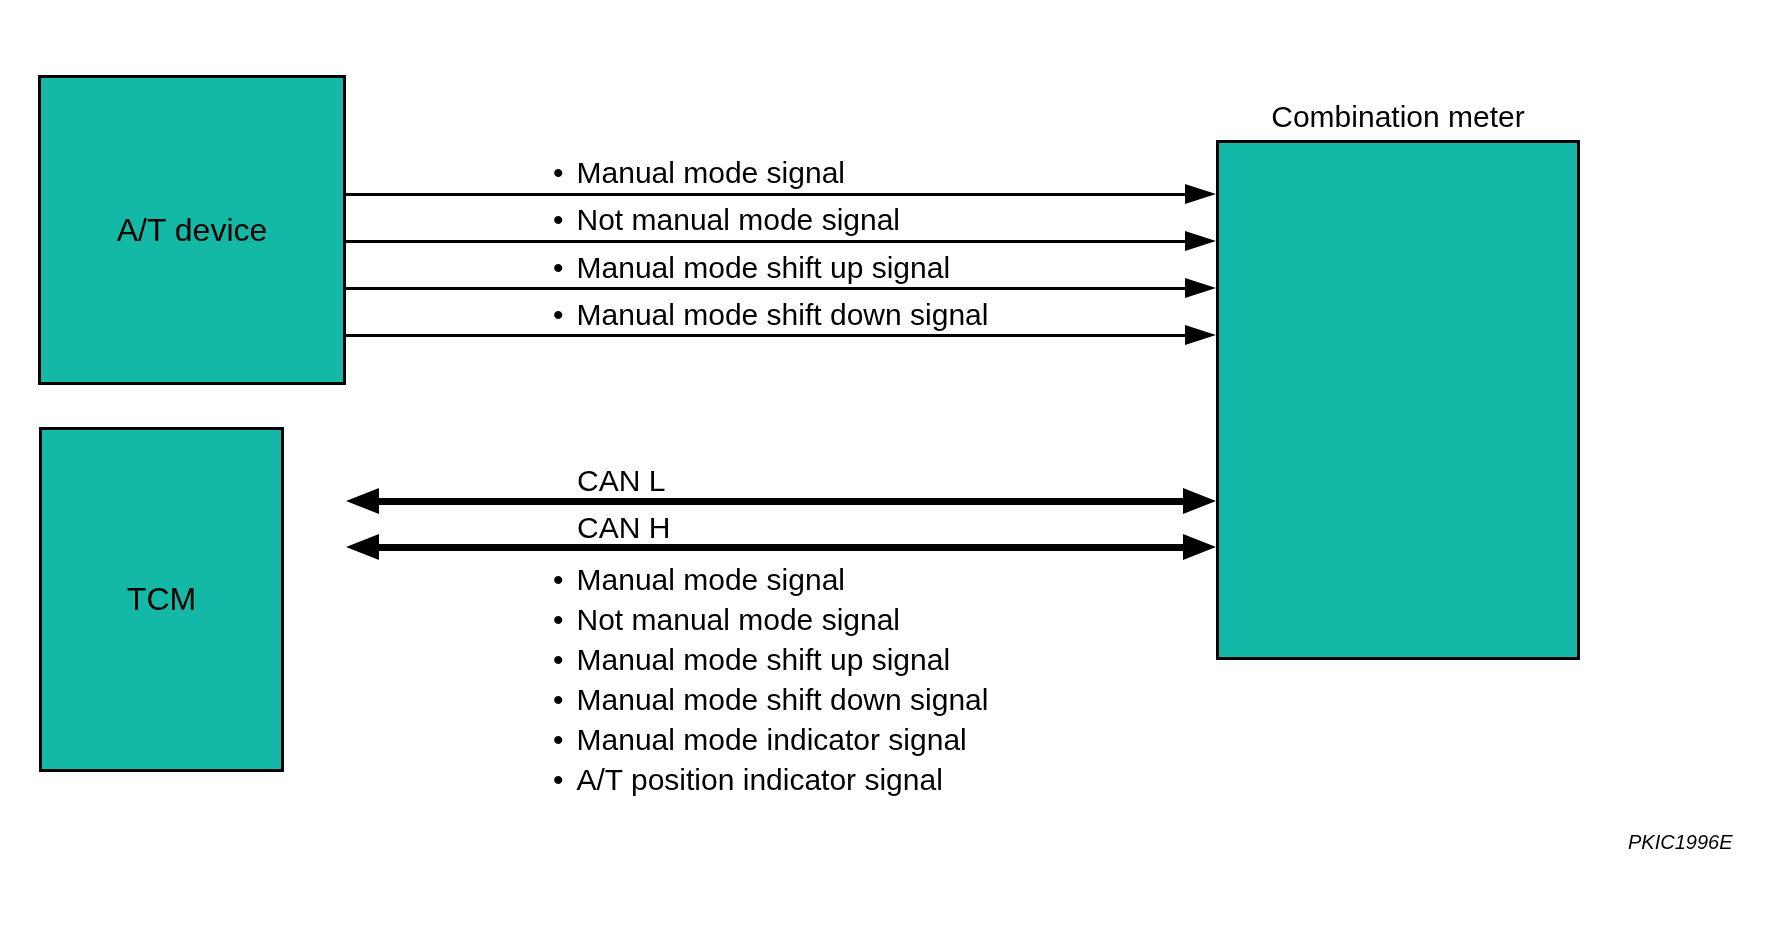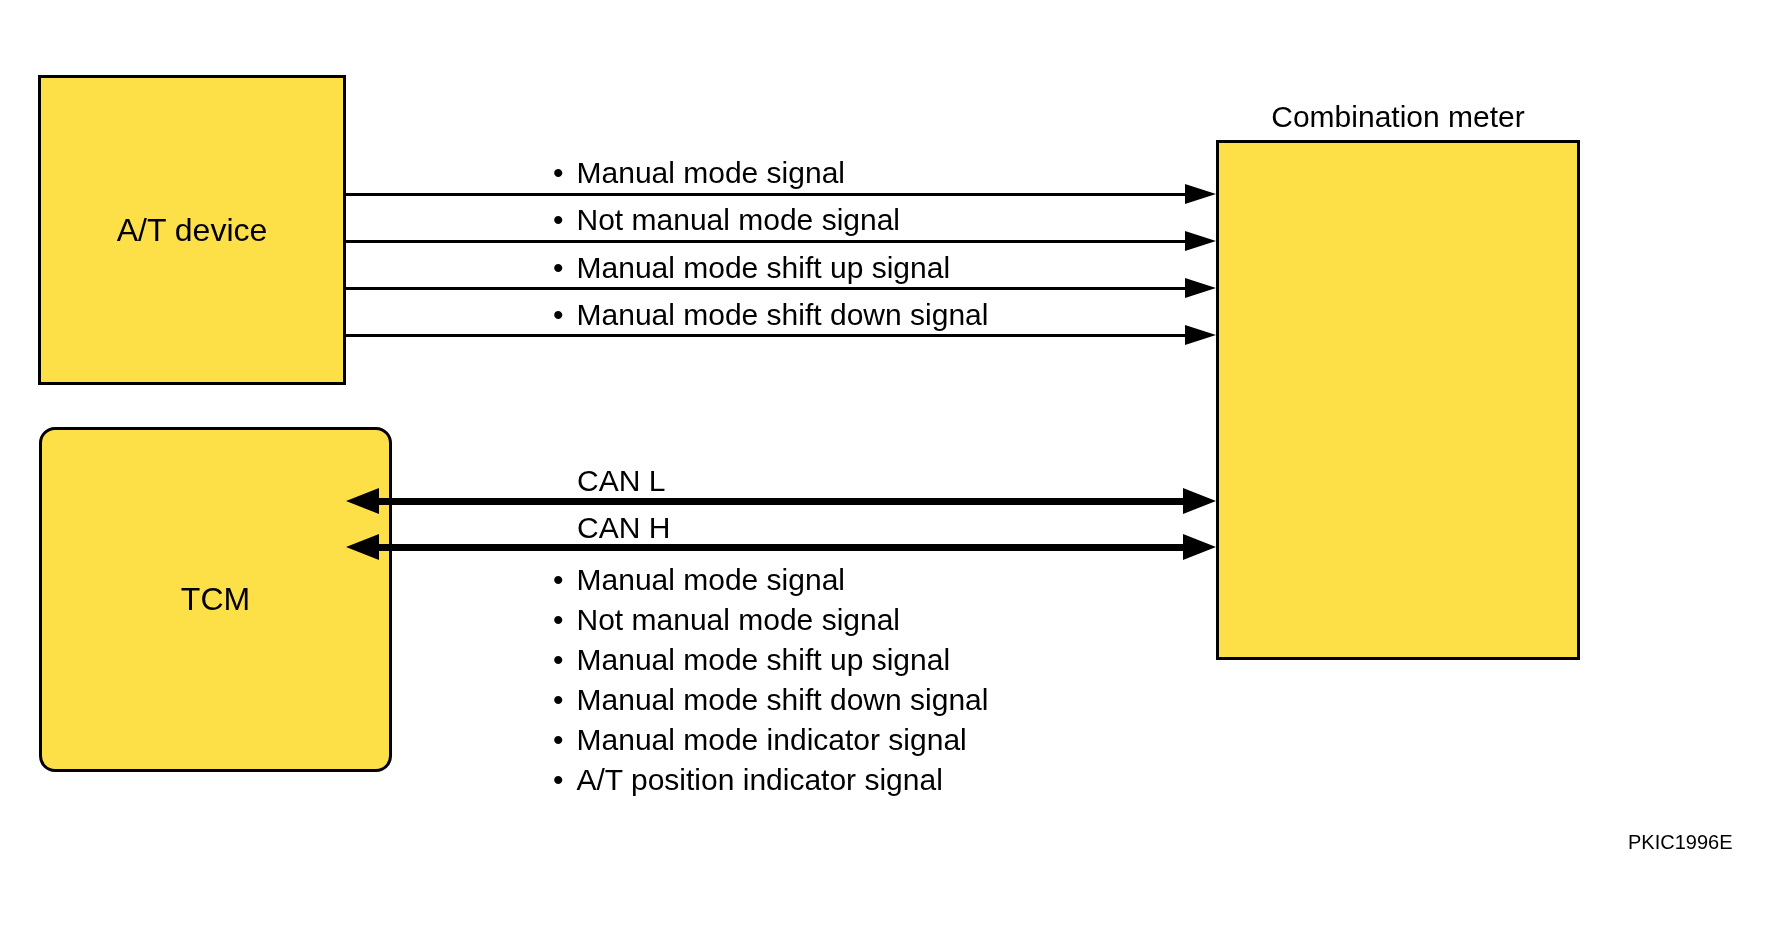--- a/index.html
+++ b/index.html
@@ -13,21 +13,21 @@
     height: 926px;
     background: #ffffff;
     color: #000000;
     font-family: "Liberation Sans", "DejaVu Sans", sans-serif;
     overflow: hidden;
   }
   .box {
     position: absolute;
     border: 3px solid #000000;
     box-sizing: border-box;
-    background: #fde047;
+    background: #14b8a6;
     display: flex;
     align-items: center;
     justify-content: center;
   }
   .box-label {
     font-size: 32px;
     white-space: nowrap;
   }
   .small-box-label {
     font-size: 30px;
@@ -99,32 +99,33 @@
     line-height: 40px;
     white-space: nowrap;
   }
   .figure-code {
     position: absolute;
     left: 1628px;
     top: 832px;
     font-size: 20px;
     line-height: 20px;
     white-space: nowrap;
+    font-style: italic;
   }
 </style>
 </head>
 <body>
 
 <div id="canvas">
 
   <div class="box" style="left:38px; top:75px; width:308px; height:310px;">
     <span class="box-label">A/T device</span>
   </div>
 
-  <div class="box" style="left:39px; top:427px; width:353px; height:345px;border-radius:16px;">
+  <div class="box" style="left:39px; top:427px; width:245px; height:345px;">
     <span class="box-label">TCM</span>
   </div>
 
   <div class="section-title" style="left:1216px; top:94px; width:364px;">Combination meter</div>
 
   <div class="box" style="left:1216px; top:140px; width:364px; height:520px;"></div>
 
 
   <div class="shaft thin" style="left:346px; top:193px; width:848px;"></div>
   <div class="head right-thin" style="left:1185px; top:184px;"></div>

